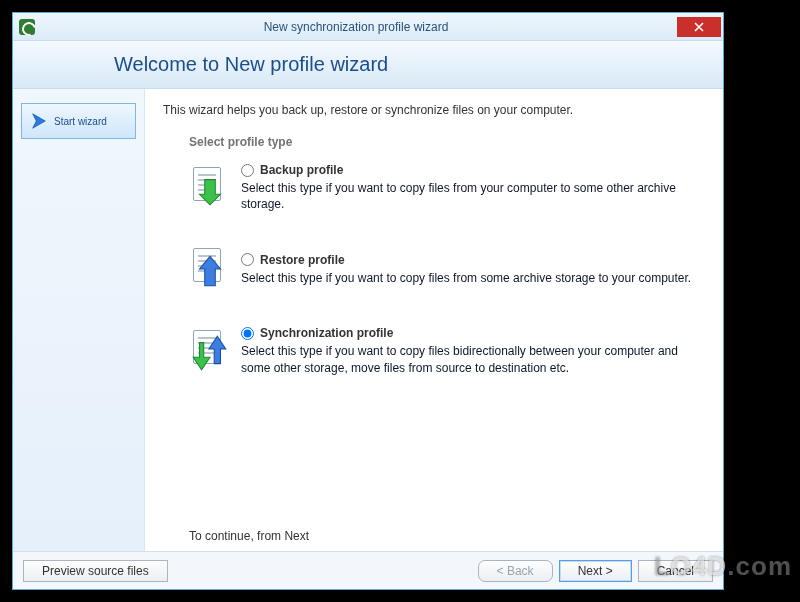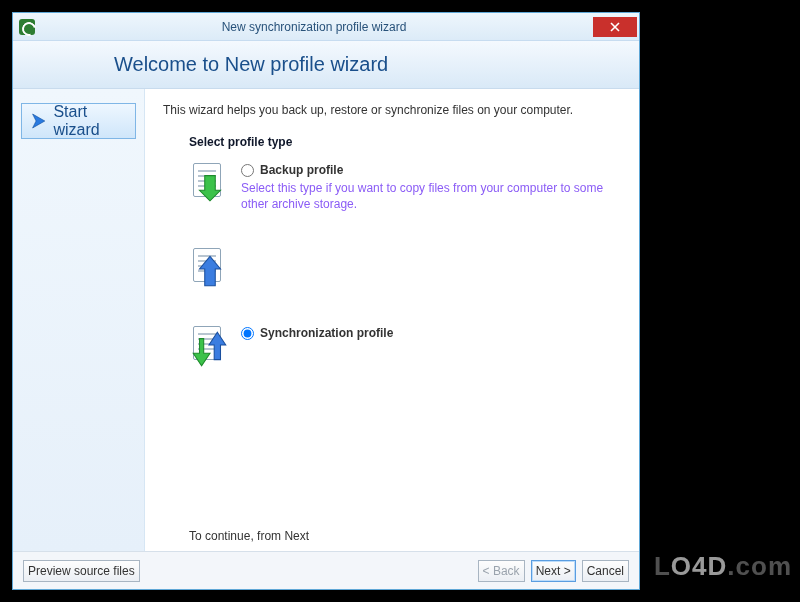--- a/index.html
+++ b/index.html
@@ -8,21 +8,21 @@
   font-size: 12px;
   background: #000;
   width: 800px;
   height: 602px;
   position: relative;
   overflow: hidden;
 }
 .outer-frame {
   position: absolute;
   left: 12px; top: 12px;
-  width: 628px; height: 578px;
+  width: 712px; height: 578px;
   background: #fff;
   border: 1px solid #5fa7d6;
 }
 .titlebar {
   height: 28px;
   background: linear-gradient(#eef6fc, #dcebf8);
   border-bottom: 1px solid #c7dcf0;
   display: flex;
   align-items: center;
   position: relative;
@@ -84,46 +84,46 @@
   padding-top: 14px;
 }
 .side-btn {
   margin: 0 8px;
   height: 36px;
   border: 1px solid #7fb6e6;
   background: linear-gradient(#eef7ff, #cfe6fa);
   display: flex; align-items: center;
   padding-left: 8px;
   color: #1a4f8b;
-  font-size: 16px;
+  font-size: 10px;
   cursor: pointer;
 }
 .side-btn .arrow {
   width: 18px; height: 18px;
   margin-right: 6px;
 }
 
 .main {
   flex: 1;
   padding: 14px 22px 8px 18px;
   color: #333;
   position: relative;
 }
 .intro { margin-bottom: 18px; }
 .section-title {
-  color: #0f172a;
+  color: #737373;
   font-weight: bold;
   margin-left: 26px;
   margin-bottom: 14px;
   font-size: 12px;
 }
 .options { margin-left: 26px; }
 .option {
   display: flex;
-  align-items: flex-start;
+  align-items: center;
   margin-bottom: 36px;
 }
 .option:last-child { margin-bottom: 10px; }
 .opt-icon {
   width: 42px; height: 42px;
   margin-right: 10px;
   flex-shrink: 0;
   position: relative;
 }
 .doc {
@@ -149,21 +149,21 @@
 .opt-head input[type=radio] {
   margin-right: 6px;
   width: 13px; height: 13px;
   cursor: pointer;
 }
 .opt-head label {
   font-weight: bold;
   cursor: pointer;
 }
 .opt-desc {
-  color: #8b5cf6;
+  color: #0f172a;
   font-size: 12px;
   line-height: 1.35;
 }
 .continue-hint {
   position: absolute;
   left: 44px; bottom: 8px;
   color: #333;
 }
 
 .footer {
@@ -173,30 +173,30 @@
   display: flex;
   align-items: center;
   padding: 0 10px;
 }
 .footer .btn {
   height: 22px;
   border: 1px solid #a8b5c2;
   background: linear-gradient(#fdfdfd, #ebeff4);
   font-size: 12px;
   color: #333;
-  padding: 0 4px;
+  padding: 0 18px;
   margin-left: 6px;
   cursor: pointer;
   display: flex; align-items: center;
 }
 .footer .btn.primary {
   border-color: #5a9de0;
   box-shadow: 0 0 0 1px #bcdcfa inset;
 }
-.footer .btn.disabled { color: #9aa3ad; cursor: default; }
+.footer .btn.disabled { color: #9aa3ad; cursor: default; border-radius: 7px; }
 .footer .left-btn { margin-left: 0; }
 .footer .spacer { flex: 1; }
 
 .watermark {
   position: absolute;
   right: 8px; bottom: 20px;
   font-family: Arial, sans-serif;
   font-size: 26px;
   color: rgba(255,255,255,0.6);
   letter-spacing: 1px;
@@ -257,35 +257,43 @@
           </div>
         </div>
 
         <div class="option">
           <div class="opt-icon">
             <div class="doc"></div>
             <svg viewBox="0 0 40 40" style="position:absolute;left:0;top:0;width:42px;height:42px">
               <path d="M20 8 L30 20 L25 20 L25 36 L15 36 L15 20 L10 20 Z" fill="#3b7de0" stroke="#1a4f9e" stroke-width="1"></path>
             </svg>
           </div>
+          <div class="opt-body">
+            <div class="opt-head">
+              <input type="radio" name="ptype" id="r-restore" style="">
+              <label for="r-restore">Restore profile</label>
+            </div>
+            <div class="opt-desc">Select this type if you want to copy files from some archive storage to your computer.</div>
+          </div>
         </div>
 
         <div class="option">
           <div class="opt-icon">
             <div class="doc"></div>
             <svg viewBox="0 0 40 40" style="position:absolute;left:0;top:0;width:42px;height:42px">
               <path d="M13 38 L13 24 L7 24 L15 12 L23 24 L17 24 L17 38 Z" transform="translate(-3 0) rotate(180 15 25)" fill="#3cc24a" stroke="#1e8a2c" stroke-width="1"></path>
               <path d="M27 6 L35 18 L30 18 L30 32 L24 32 L24 18 L19 18 Z" fill="#3b7de0" stroke="#1a4f9e" stroke-width="1"></path>
             </svg>
           </div>
           <div class="opt-body">
             <div class="opt-head">
               <input type="radio" name="ptype" id="r-sync" checked="" style="">
               <label for="r-sync">Synchronization profile</label>
             </div>
+            <div class="opt-desc">Select this type if you want to copy files bidirectionally between your computer and some other storage, move files from source to destination etc.</div>
           </div>
         </div>
 
       </div>
 
       <div class="continue-hint">To continue, from Next</div>
     </div>
   </div>
 
   <div class="footer">

